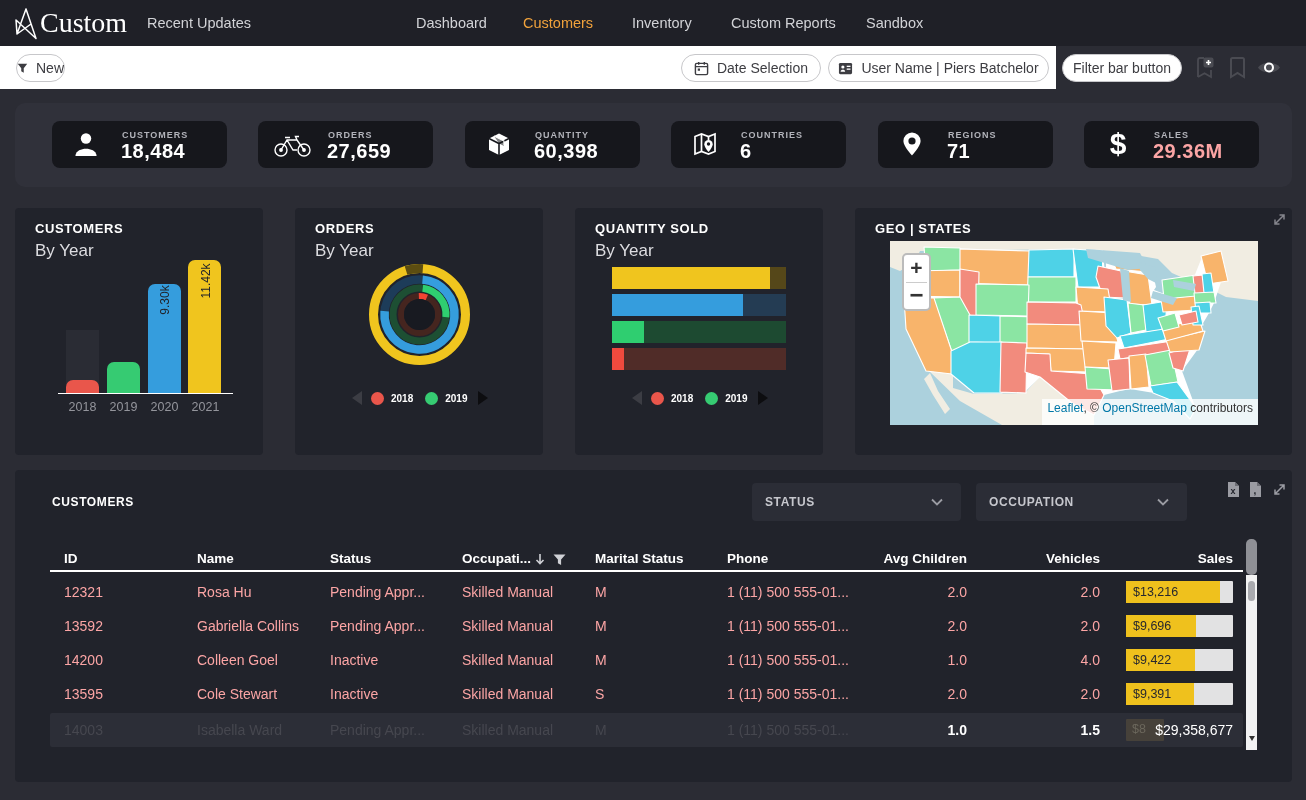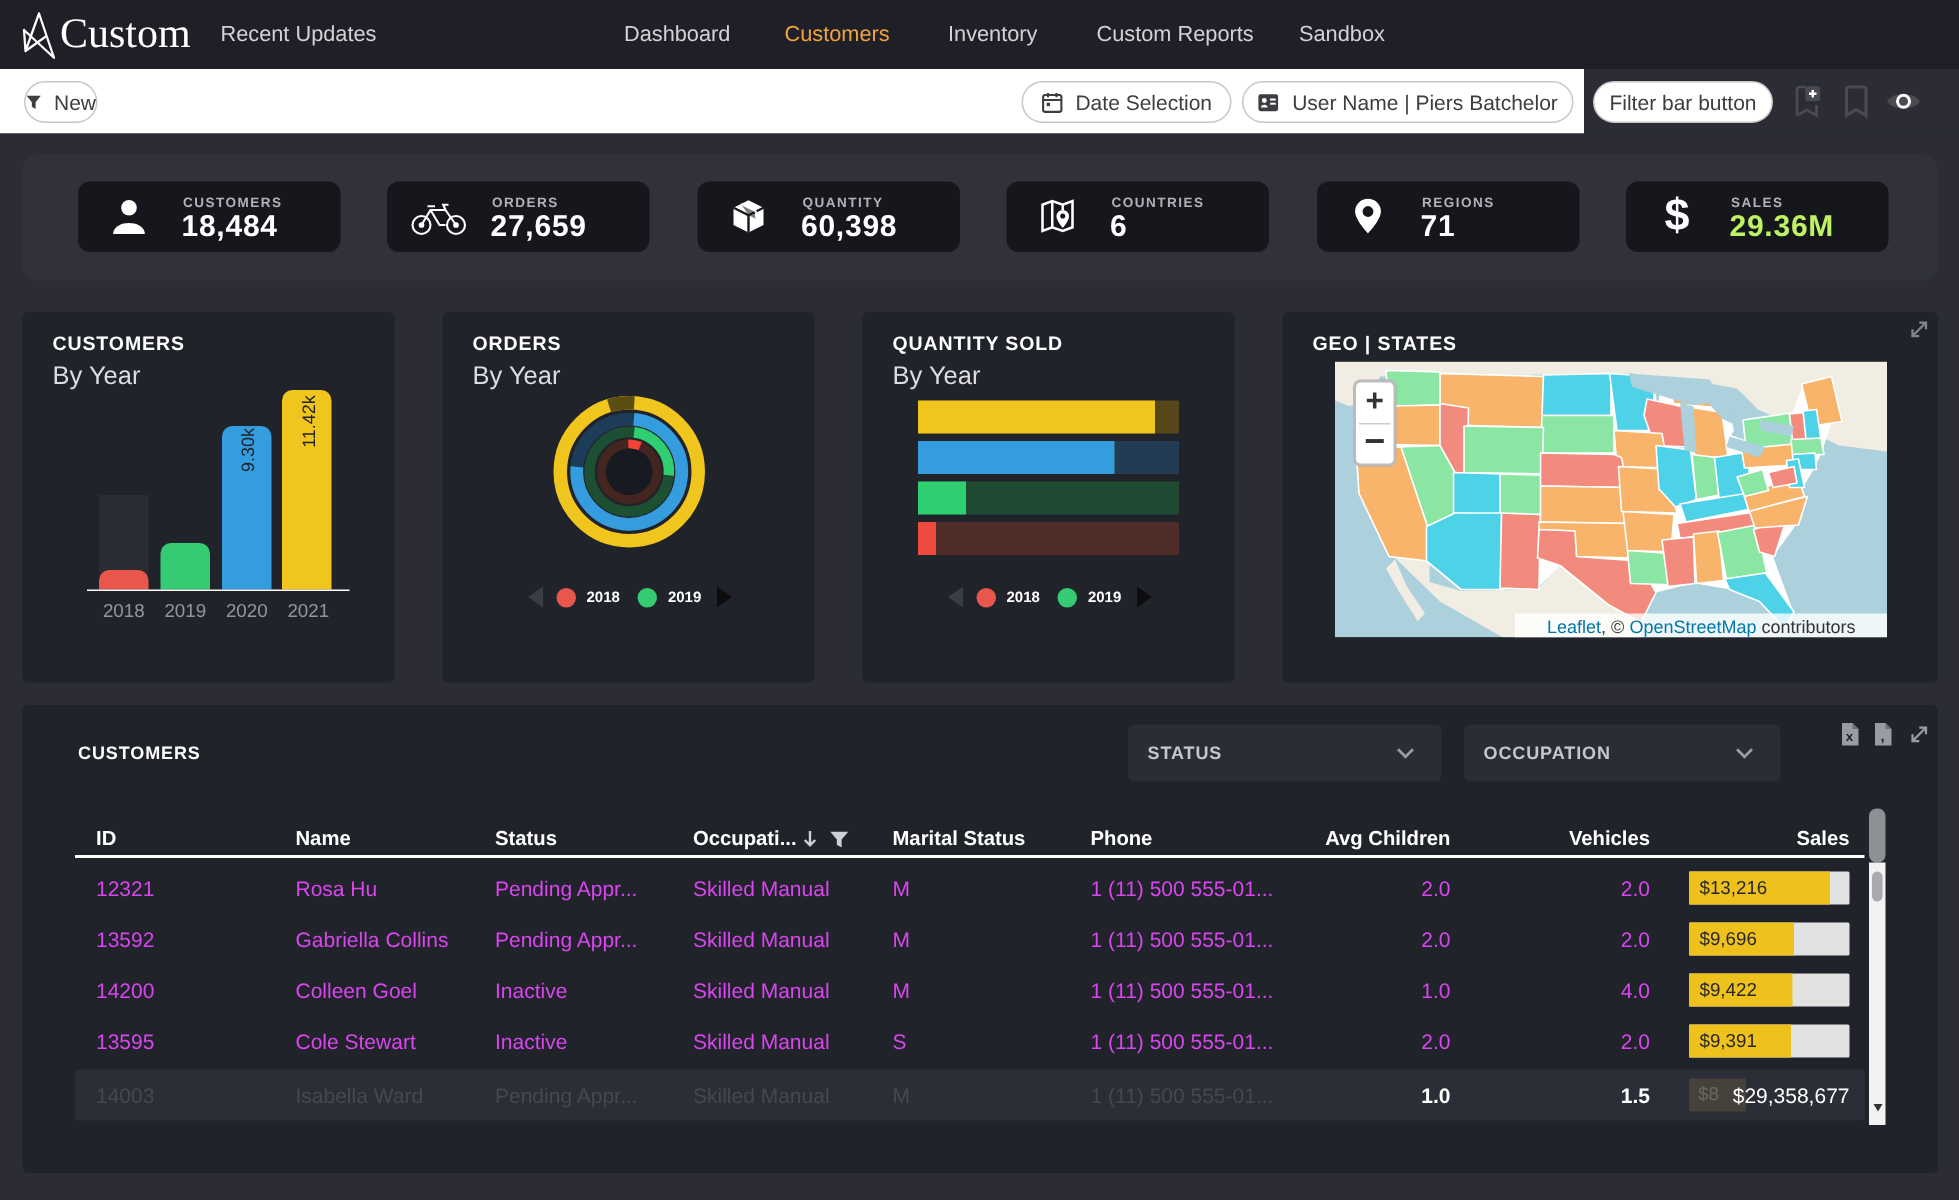--- a/index.html
+++ b/index.html
@@ -26,21 +26,21 @@
 .rotlab{position:absolute;width:100px;height:14px;text-align:center;font-size:12px;color:#22242b;transform:rotate(-90deg)}
 .xlab{position:absolute;width:60px;text-align:center;font-size:12.5px;color:#94959c}
 .leg{position:absolute;height:14px;display:flex;align-items:center}
 .leg .dot{width:13px;height:13px;border-radius:50%;margin-right:7px}
 .leg .t{font-size:10px;font-weight:bold;color:#fff;margin-right:12px}
 .tri{position:absolute;width:0;height:0;border-top:7px solid transparent;border-bottom:7px solid transparent}
 .hbar{position:absolute;height:22px}
 
 .dd{position:absolute;top:13px;height:38px;background:#2b2d36;border-radius:4px;color:#c6c7cd;font-size:12px;font-weight:bold;letter-spacing:.6px;line-height:38px;padding-left:13px}
 .th{position:absolute;top:81px;font-size:13.5px;font-weight:bold;color:#fff;white-space:nowrap}
-.td{position:absolute;font-size:14px;color:#d946ef;white-space:nowrap}
+.td{position:absolute;font-size:14px;color:#fca5a5;white-space:nowrap}
 .tdr{text-align:right}
 .sbar{position:absolute;left:1111px;width:107px;height:22px;background:#e2e2e3;border-radius:1px}
 .sbar .fill{position:absolute;left:0;top:0;bottom:0;background:#efc11d}
 .sbar .txt{position:absolute;left:7px;top:4px;font-size:12.5px;color:#27282e}
 </style>
 </head>
 <body>
 <div class="nav">
 <svg style="position:absolute;left:13px;top:4px" width="26" height="36" viewBox="0 0 26 36" fill="none" stroke="#fff" stroke-width="1.5" stroke-linejoin="round" stroke-linecap="round">
 <path d="M13,5 L23,34.5 M13,5 L4,30 M3,16 L23,34.5 M3,16 L4,30 M4,30 L18,20"></path>
@@ -136,21 +136,21 @@
 <svg width="28" height="28" viewBox="0 0 28 28">
         <path d="M14,2.5 a8.6,8.6 0 0 1 8.6,8.6 c0,5.4 -8.6,14.4 -8.6,14.4 s-8.6,-9 -8.6,-14.4 A8.6,8.6 0 0 1 14,2.5 Z" fill="#fff"></path>
         <circle cx="14" cy="11" r="3.6" fill="#16171c"></circle>
       </svg>
 <div class="lab">REGIONS</div>
       <div class="val">71</div>
 </div>
 <div class="kpi" style="left:1084px">
 <div style="position:absolute;left:20px;top:6px;width:28px;text-align:center;color:#fff;font-size:30px;font-weight:800">$</div>
 <div class="lab">SALES</div>
-      <div class="val" style="color:#bef264">29.36M</div>
+      <div class="val" style="color:#fca5a5">29.36M</div>
 </div>
 <div class="card" style="left:15px;top:119px;width:248px;height:247px">
 <div class="ct">CUSTOMERS</div>
       <div class="cs">By Year</div>
 <div style="position:absolute;left:51px;top:122px;width:33px;height:63px;background:rgba(255,255,255,.045)"></div>
 <div class="bar" style="left:51px;top:172px;width:33px;height:13px;background:#e9564b"></div>
 <div class="bar" style="left:92px;top:154px;width:33px;height:31px;background:#36cb72"></div>
 <div class="bar" style="left:133px;top:76px;width:33px;height:109px;background:#359ddd"></div>
 <div class="bar" style="left:173px;top:52px;width:33px;height:133px;background:#f0c51e"></div>
 <div class="rotlab" style="left:99.5px;top:85px">9.30k</div>
@@ -274,21 +274,21 @@
 <polygon points="230,27 239,30 241,61 233,59" fill="#acd1dd"></polygon>
 <polygon points="248,21 265,26 268,43 258,38 250,29" fill="#acd1dd"></polygon>
 <polygon points="263,50 287,57 283,64 261,57" fill="#acd1dd"></polygon>
 <polygon points="283,39 306,43 304,50 284,46" fill="#acd1dd"></polygon>
 </svg>
 <div style="position:absolute;left:12px;top:12px;width:29px;height:58px;background:#fff;border:2px solid rgba(60,60,60,.35);border-radius:5px">
 <div style="position:absolute;left:0;top:0;width:25px;height:27px;text-align:center;font-size:21px;font-weight:bold;color:#333;line-height:26px">+</div>
 <div style="position:absolute;left:2px;top:27px;width:21px;height:1px;background:#ccc"></div>
 <div style="position:absolute;left:0;top:28px;width:25px;height:27px;text-align:center;font-size:24px;font-weight:bold;color:#333;line-height:24px">−</div>
 </div>
-<div style="position:absolute;right:0;bottom:0;height:16px;background:rgba(255,255,255,.8);font-size:12px;color:#333;line-height:18px;padding:0 21px;white-space:nowrap"><span style="color:#0078a8">Leaflet</span>, © <span style="color:#0078a8">OpenStreetMap</span> contributors</div>
+<div style="position:absolute;right:0;bottom:0;height:26px;background:rgba(255,255,255,.8);font-size:12px;color:#333;line-height:18px;padding:0 5px;white-space:nowrap"><span style="color:#0078a8">Leaflet</span>, © <span style="color:#0078a8">OpenStreetMap</span> contributors</div>
 </div>
 </div>
 <div class="card" style="left:15px;top:381px;width:1277px;height:312px">
 <div class="ct" style="left:37px;top:25px;font-size:12px">CUSTOMERS</div>
 <div class="dd" style="left:737px;width:209px">STATUS
 <svg style="position:absolute;right:18px;top:15px" width="12" height="8" viewBox="0 0 12 8" fill="none" stroke="#9b9ca3" stroke-width="1.8">
           <path d="M1,1.5 L6,6.5 L11,1.5"></path>
         </svg>
 </div>
 <div class="dd" style="left:961px;width:211px">OCCUPATION

